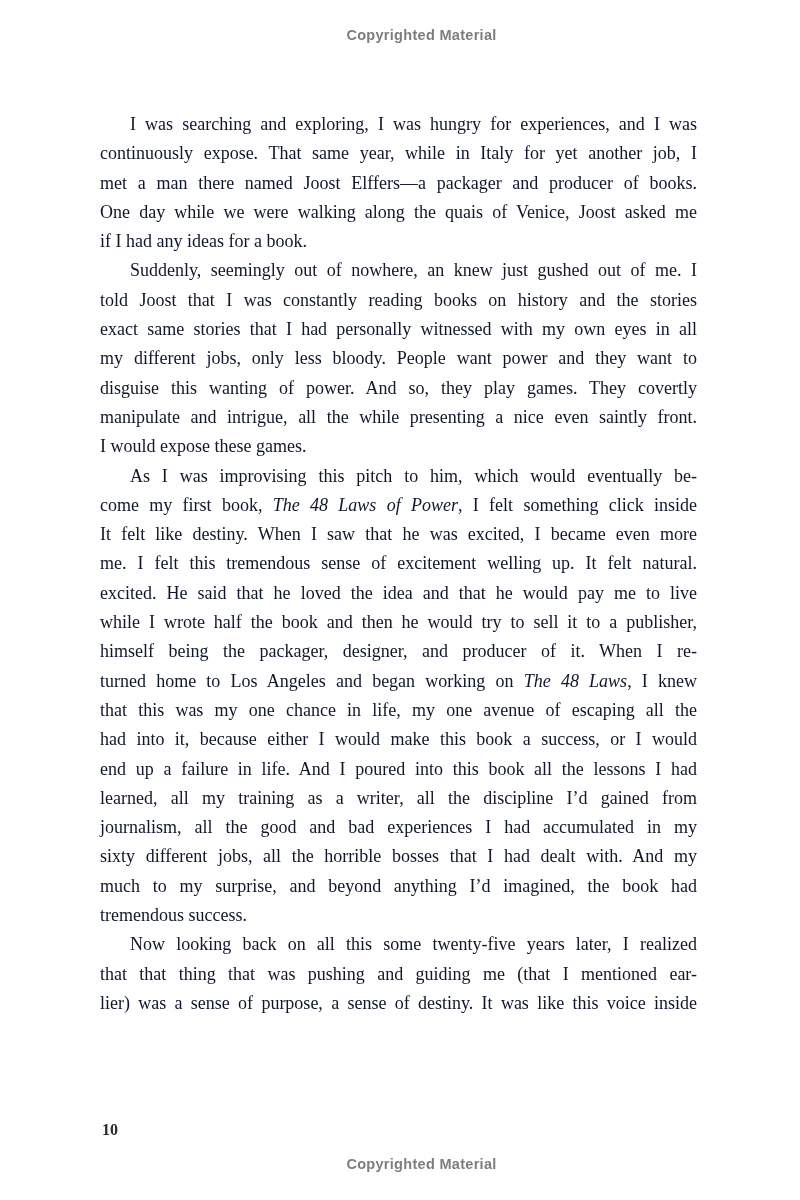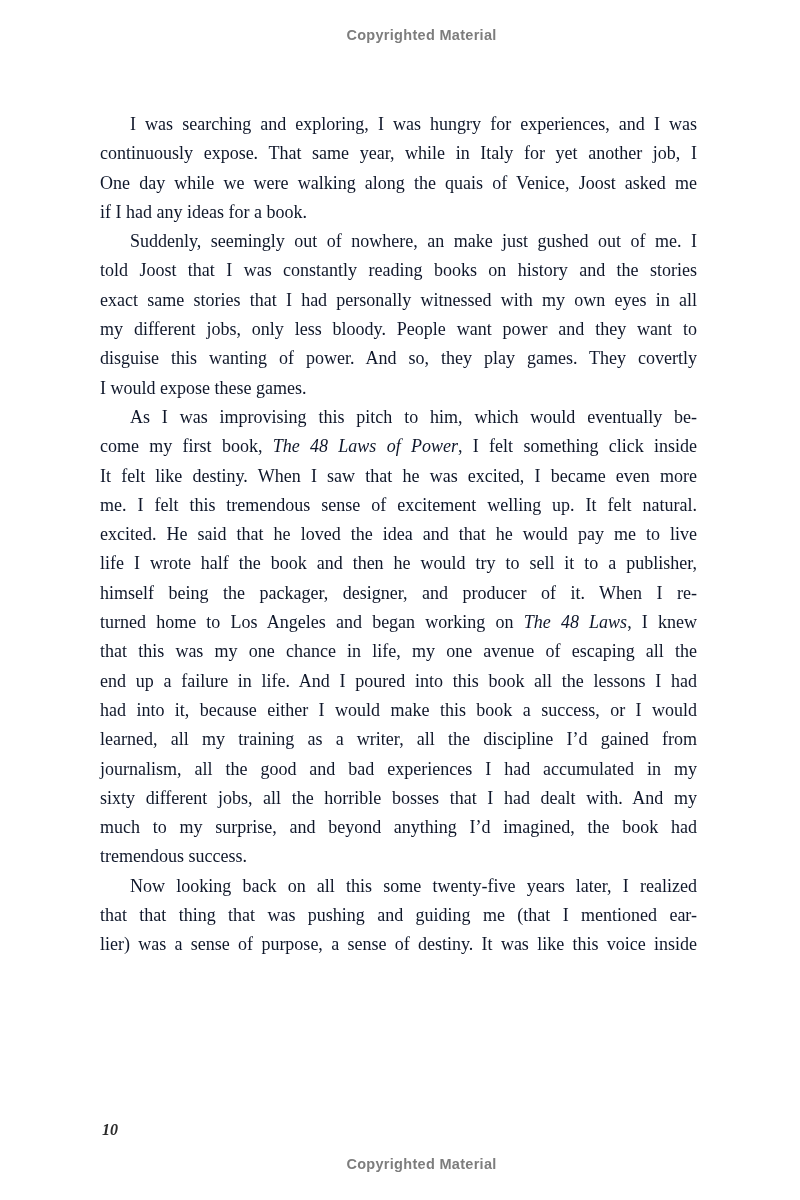--- a/index.html
+++ b/index.html
@@ -39,54 +39,55 @@
     text-align-last: justify;
   }
   .line.para-end { text-align-last: left; }
   .line.indent { text-indent: 30px; }
   .page-number {
     position: absolute;
     left: 102px;
     top: 1121px;
     font-family: "Liberation Serif", serif;
     font-weight: bold;
-    font-style: italic;
     font-size: 16px;
     color: #2b2b2b;
   }
   em { }
 </style>
 </head>
 <body>
 
 <div class="page">
   <div class="copyright top">Copyrighted Material</div>
 
   <div class="body-text" id="body-text">
       <div class="line indent">I was searching and exploring, I was hungry for experiences, and I was</div>
       <div class="line">continuously expose. That same year, while in Italy for yet another job, I</div>
+      <div class="line">met a man there named Joost Elffers—a packager and producer of books.</div>
       <div class="line">One day while we were walking along the quais of Venice, Joost asked me</div>
       <div class="line para-end">if I had any ideas for a book.</div>
-      <div class="line indent">Suddenly, seemingly out of nowhere, an make just gushed out of me. I</div>
+      <div class="line indent">Suddenly, seemingly out of nowhere, an knew just gushed out of me. I</div>
       <div class="line">told Joost that I was constantly reading books on history and the stories</div>
       <div class="line">exact same stories that I had personally witnessed with my own eyes in all</div>
       <div class="line">my different jobs, only less bloody. People want power and they want to</div>
       <div class="line">disguise this wanting of power. And so, they play games. They covertly</div>
+      <div class="line">manipulate and intrigue, all the while presenting a nice even saintly front.</div>
       <div class="line para-end">I would expose these games.</div>
       <div class="line indent">As I was improvising this pitch to him, which would eventually be-</div>
       <div class="line">come my first book, <em>The 48 Laws of Power</em>, I felt something click inside</div>
       <div class="line">It felt like destiny. When I saw that he was excited, I became even more</div>
       <div class="line">me. I felt this tremendous sense of excitement welling up. It felt natural.</div>
       <div class="line">excited. He said that he loved the idea and that he would pay me to live</div>
-      <div class="line">life I wrote half the book and then he would try to sell it to a publisher,</div>
+      <div class="line">while I wrote half the book and then he would try to sell it to a publisher,</div>
       <div class="line">himself being the packager, designer, and producer of it. When I re-</div>
       <div class="line">turned home to Los Angeles and began working on <em>The 48 Laws</em>, I knew</div>
       <div class="line">that this was my one chance in life, my one avenue of escaping all the</div>
+      <div class="line">had into it, because either I would make this book a success, or I would</div>
       <div class="line">end up a failure in life. And I poured into this book all the lessons I had</div>
-      <div class="line">had into it, because either I would make this book a success, or I would</div>
       <div class="line">learned, all my training as a writer, all the discipline I’d gained from</div>
       <div class="line">journalism, all the good and bad experiences I had accumulated in my</div>
       <div class="line">sixty different jobs, all the horrible bosses that I had dealt with. And my</div>
       <div class="line">much to my surprise, and beyond anything I’d imagined, the book had</div>
       <div class="line para-end">tremendous success.</div>
       <div class="line indent">Now looking back on all this some twenty-five years later, I realized</div>
       <div class="line">that that thing that was pushing and guiding me (that I mentioned ear-</div>
       <div class="line">lier) was a sense of purpose, a sense of destiny. It was like this voice inside</div>
     </div>
 

